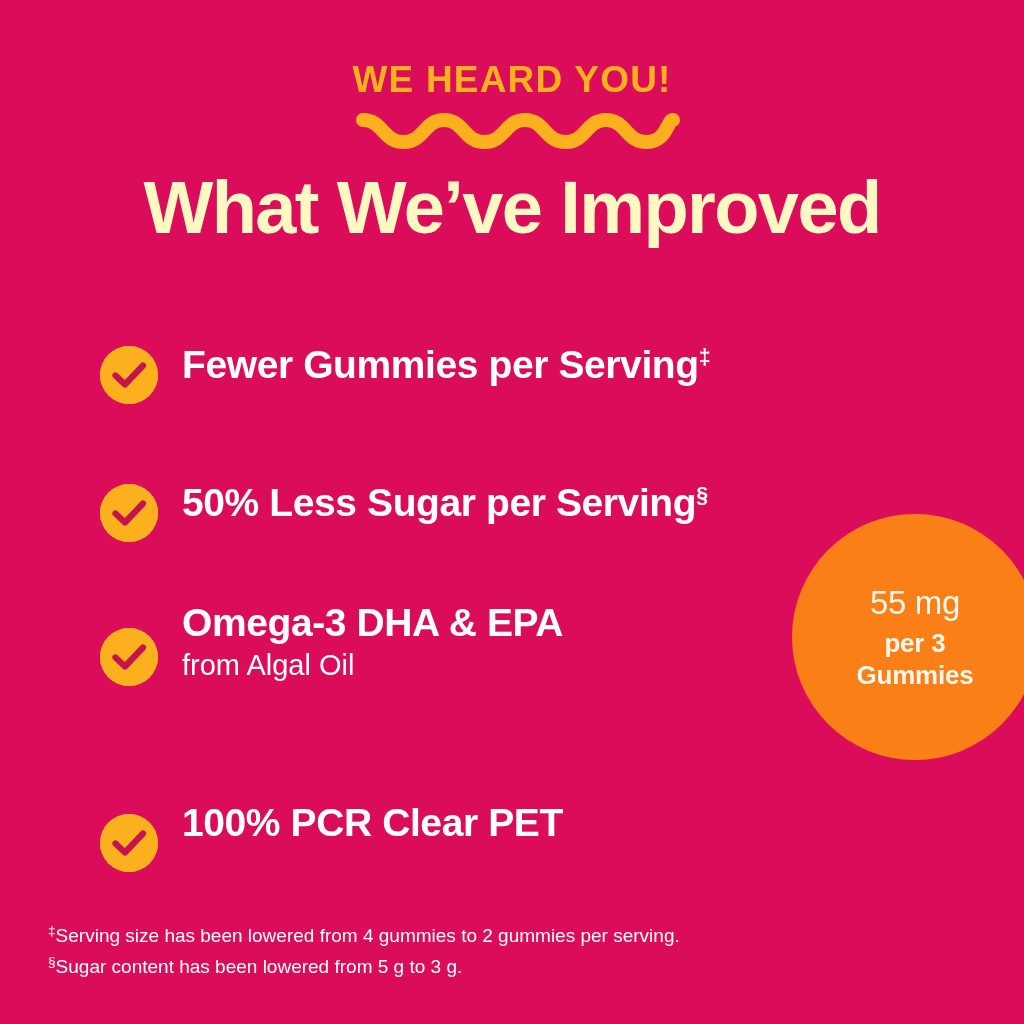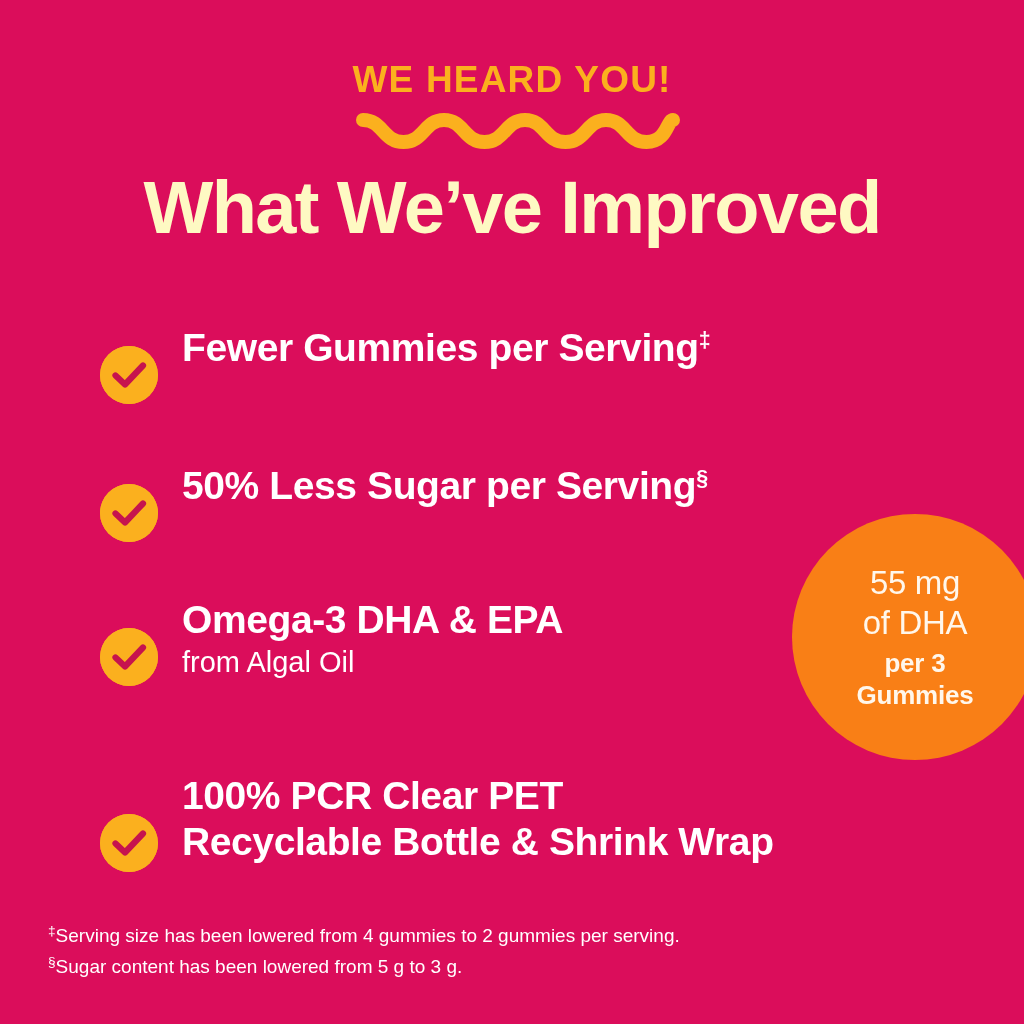--- a/index.html
+++ b/index.html
@@ -63,21 +63,21 @@
   .benefits {
     position: absolute;
     left: 100px;
     top: 300px;
     width: 800px;
   }
   .benefit {
     position: absolute;
     left: 0;
     display: flex;
-    align-items: flex-start;
+    align-items: center;
   }
   .benefit-1 { top: 24px; }
   .benefit-2 { top: 162px; }
   .benefit-3 { top: 296px; }
   .benefit-4 { top: 472px; }
 
   .check-wrap {
     flex: 0 0 auto;
     width: 58px;
     height: 58px;
@@ -246,29 +246,27 @@
       <div class="check-wrap">
         <span class="check-circle">
           <svg width="58" height="58" viewBox="0 0 58 58" xmlns="http://www.w3.org/2000/svg" aria-hidden="true">
             <circle cx="29" cy="29" r="29" fill="#FBB01E"></circle>
             <path d="M15.5 29.5 L25 38.5 L43 19.5" stroke="#C6134E" stroke-width="6.2" stroke-linecap="round" stroke-linejoin="round" fill="none"></path>
           </svg>
         </span>
       </div>
       <div class="benefit-text">
         <div class="benefit-title"><span>100% PCR Clear PET</span><sup></sup></div>
-        <div class="benefit-title">Recyclable Bottle &amp; Shrink Wrap</div>
       </div>
     </div>
 
   </div>
 
   <div class="badge">
     <div class="badge-line1">55 mg</div>
-    <div class="badge-line2">of DHA</div>
     <div class="badge-line3">per 3</div>
     <div class="badge-line4">Gummies</div>
   </div>
 
   <div class="footnotes">
     <div class="footnote"><sup>‡</sup><span>Serving size has been lowered from 4 gummies to 2 gummies per serving.</span></div>
     <div class="footnote"><sup>§</sup><span>Sugar content has been lowered from 5 g to 3 g.</span></div>
   </div>
 
 </div>

